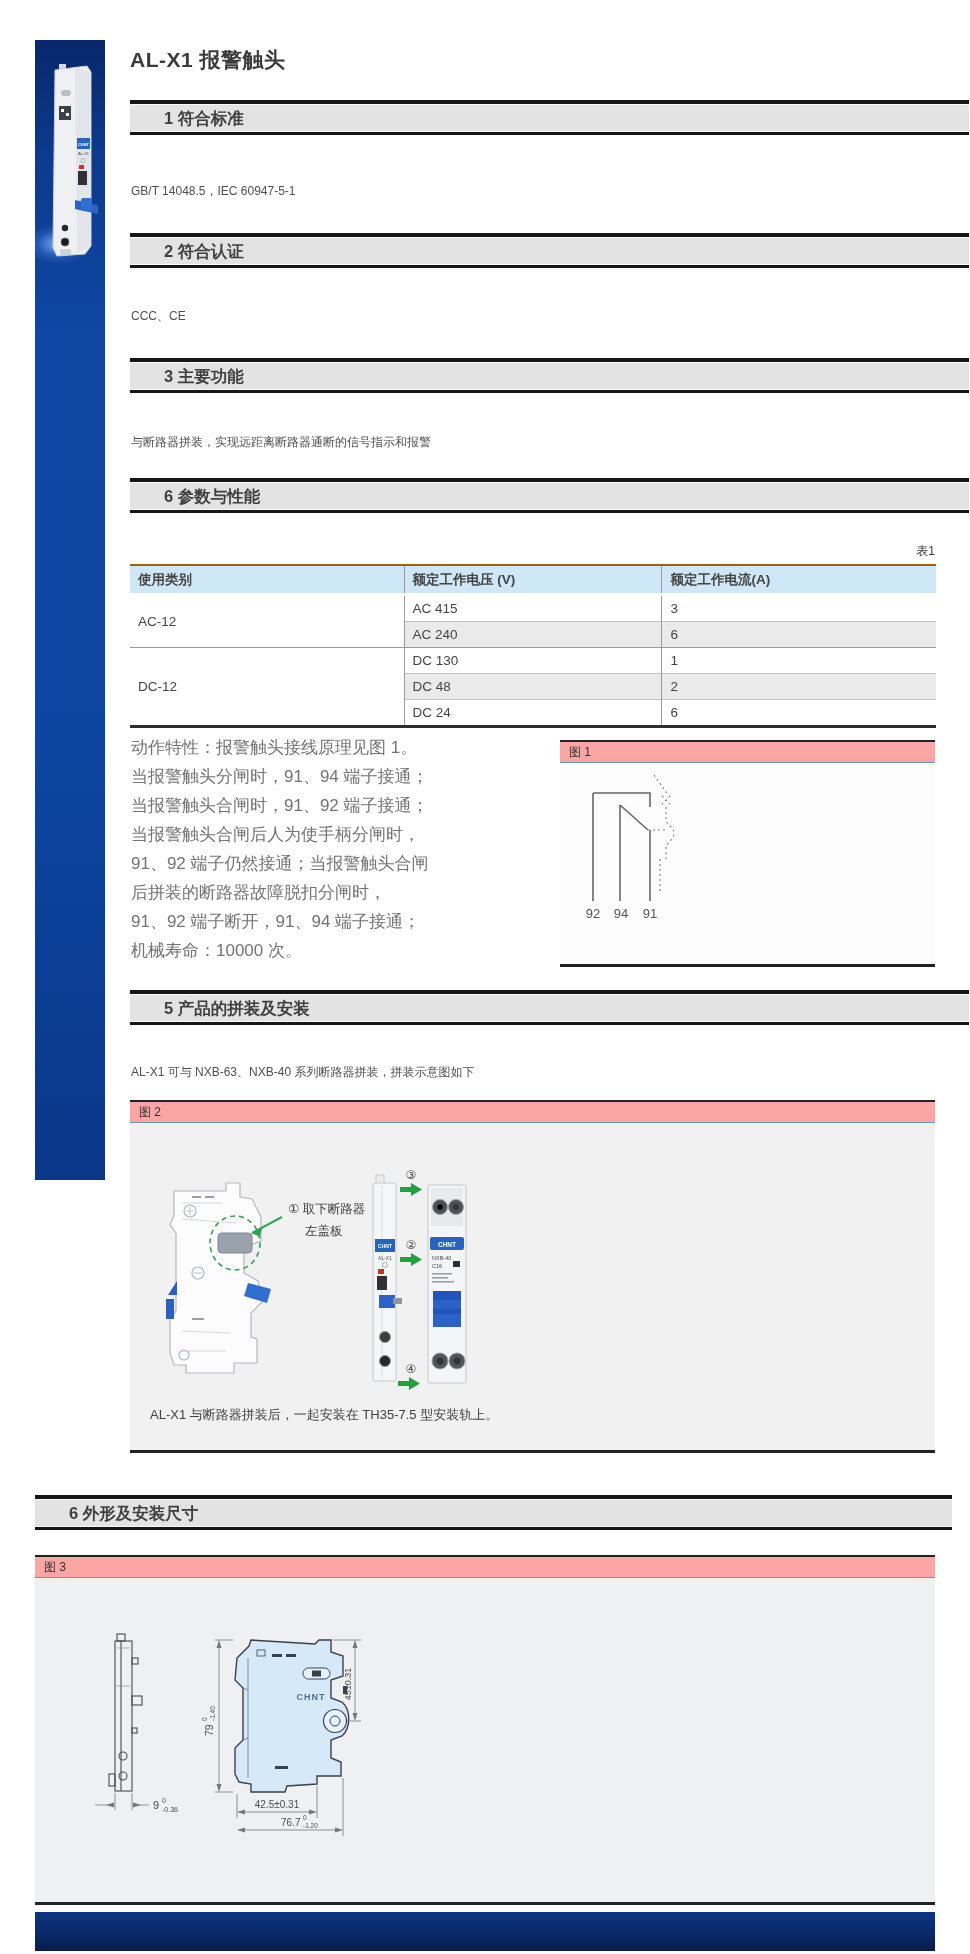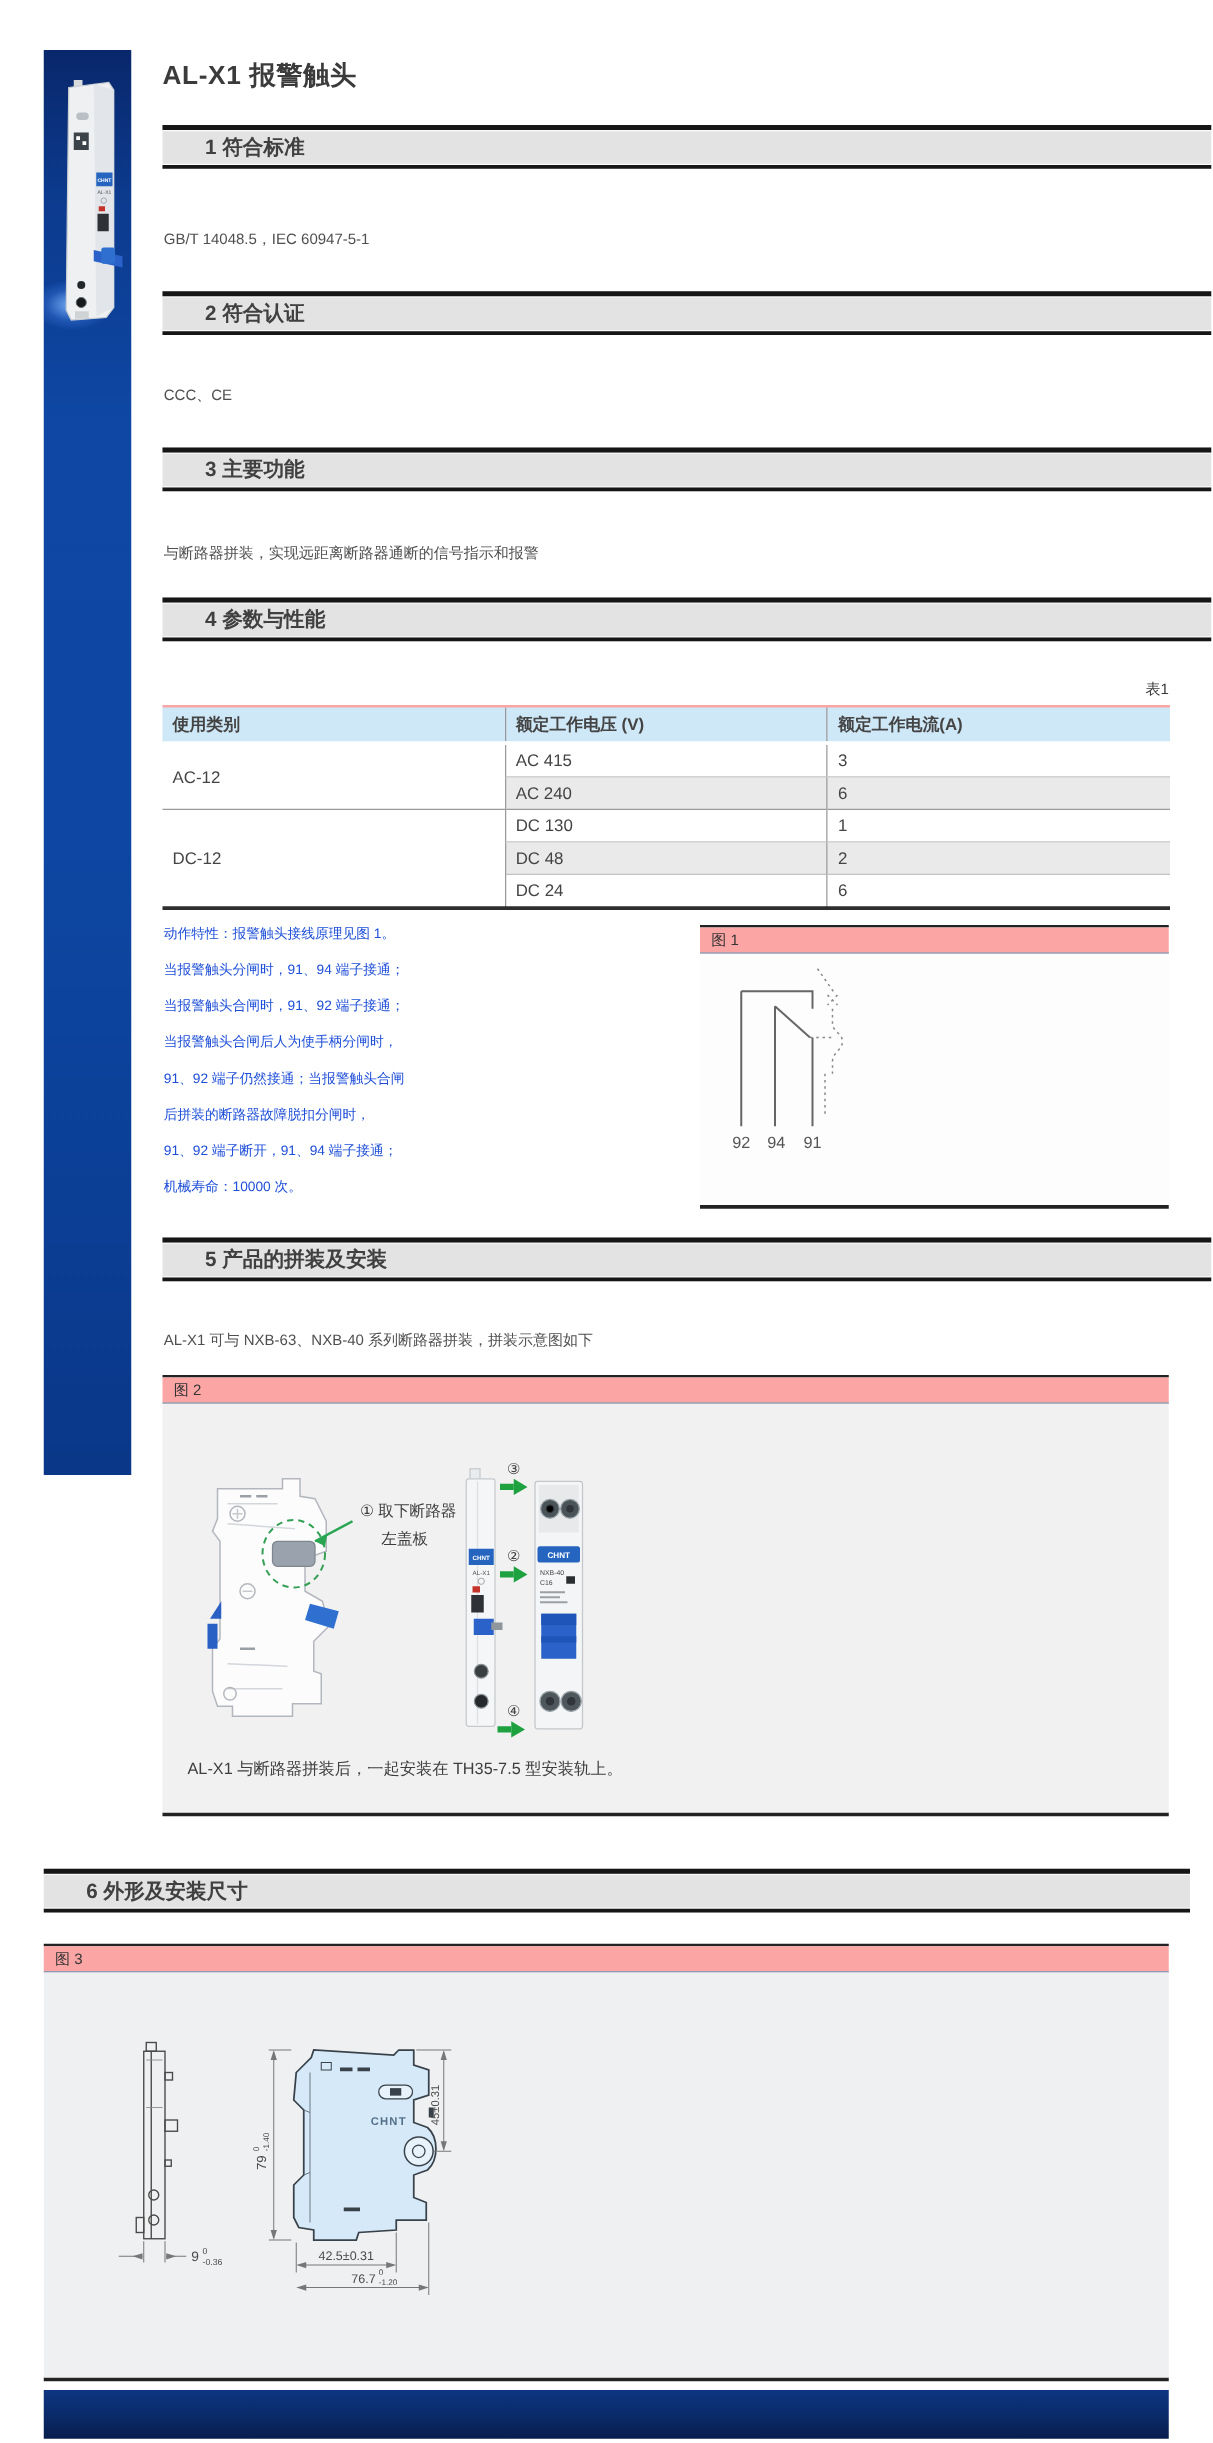--- a/index.html
+++ b/index.html
@@ -16,29 +16,29 @@
   
   .sec{position:absolute;left:130px;width:805px;height:28px;background:#e3e3e3;
     border-top:4px solid #161616;border-bottom:3px solid #161616;
     box-shadow:inset 0 1px 0 #fafafa, inset 0 -1px 0 #fafafa;
     font-size:16.5px;font-weight:bold;color:#404040;line-height:28px;padding-left:34px;box-sizing:content-box;}
   .sec.full{left:35px;width:883px;}
   .bodytext{position:absolute;left:131px;font-size:12px;color:#4f4f4f;}
   
   .tbl-label{position:absolute;left:130px;top:543px;width:805px;text-align:right;font-size:12px;color:#3a3a3a;}
   table.ptable{position:absolute;left:130px;top:564px;width:806px;border-collapse:collapse;
-    font-size:13.5px;color:#444;border-top:2px solid #fca5a5;border-bottom:3px solid #2e2e2e;}
+    font-size:13.5px;color:#444;border-top:2px solid #a16207;border-bottom:3px solid #2e2e2e;}
   .ptable th{background:#cfe8f7;font-weight:bold;text-align:left;padding:5px 8px 4px 8px;border-bottom:3px solid #ffffff;}
   .ptable td{padding:2px 8px;height:21px;}
   .ptable .vline{border-left:1px solid #9a9a9a;}
   .ptable tr.rsep td{border-top:1px solid #c3c3c3;}
   .ptable tr.gsep td{border-top:1px solid #9a9a9a;}
   .ptable td.alt{background:#eaeaea;}
   
-  .action{position:absolute;left:131px;top:733px;width:430px;font-size:11px;color:#1d4ed8;line-height:29px;}
+  .action{position:absolute;left:131px;top:733px;width:430px;font-size:17px;color:#737373;line-height:29px;}
   
   .figbox{position:absolute;border-top:2px solid #222;border-bottom:3px solid #222;box-sizing:border-box;background:#fff;}
   .fighead{background:#fca5a5;border-bottom:1px solid #6b98b6;font-size:12px;color:#333;
     height:20px;line-height:20px;padding-left:9px;}
   .figbody{position:relative;}
   #fig1 .figbody{background:#fdfdfd;}
   #fig2 .figbody{background:#f1f1f2;}
   #fig3 .figbody{background:#eff0f1;}
   
   .bottombar{position:absolute;left:35px;top:1912px;width:900px;height:39px;
@@ -78,21 +78,21 @@
 
   <div class="sec" style="top:100px;">1 符合标准</div>
   <div class="bodytext" style="top:183px;">GB/T 14048.5，IEC 60947-5-1</div>
 
   <div class="sec" style="top:233px;">2 符合认证</div>
   <div class="bodytext" style="top:308px;">CCC、CE</div>
 
   <div class="sec" style="top:358px;">3 主要功能</div>
   <div class="bodytext" style="top:434px;">与断路器拼装，实现远距离断路器通断的信号指示和报警</div>
 
-  <div class="sec" style="top:478px;">4 参数与性能</div>
+  <div class="sec" style="top:478px;">6 参数与性能</div>
   <div class="tbl-label">表1</div>
   <table class="ptable">
     <colgroup>
         <col style="width:34%">
         <col style="width:32%">
         <col style="width:34%">
       </colgroup>
     <tbody>
         <tr>
       <th>使用类别</th>

